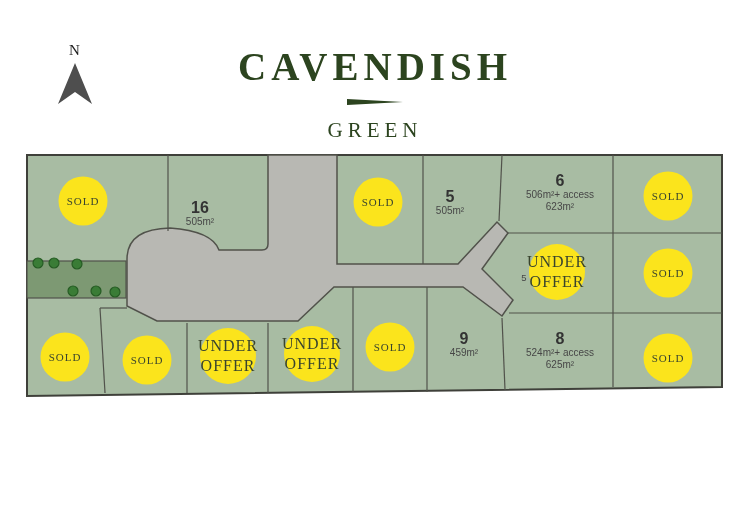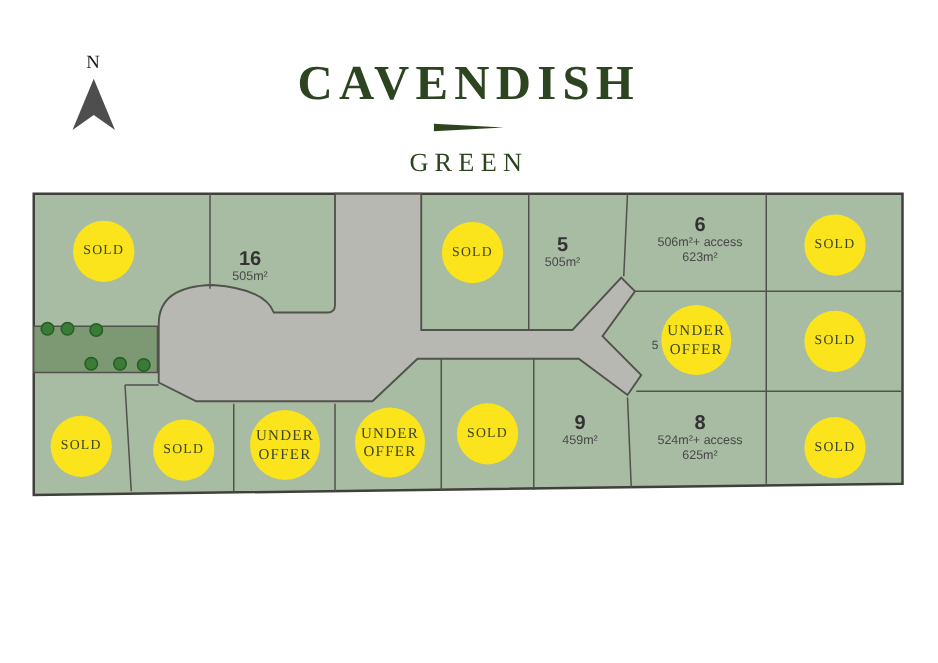--- a/index.html
+++ b/index.html
@@ -38,21 +38,21 @@
   }
   
   .badge{
     position:absolute;border-radius:50%;background:var(--badge_yellow,#fbe41c);
     display:flex;align-items:center;justify-content:center;text-align:center;
     transform:translate(-50%,-50%);
     font-family:"Liberation Serif",serif;font-weight:normal;
     color:#39442e;letter-spacing:1px;line-height:1.25;
   }
   .badge.sold{width:49px;height:49px;font-size:11px;}
-  .badge.offer{width:56px;height:56px;font-size:12px;padding:0 4px;box-sizing:border-box;}
+  .badge.offer{width:56px;height:56px;font-size:16px;padding:0 4px;box-sizing:border-box;}
 </style>
 </head>
 <body>
 
 <div class="canvas">
 
   <div class="compass">
     <div class="compass-n">N</div>
     <svg class="compass-arrow" width="40" height="46" viewBox="0 0 40 46">
       <polygon points="20,2 37,43 20,31 3,43" fill="#4e4e4e"></polygon>

